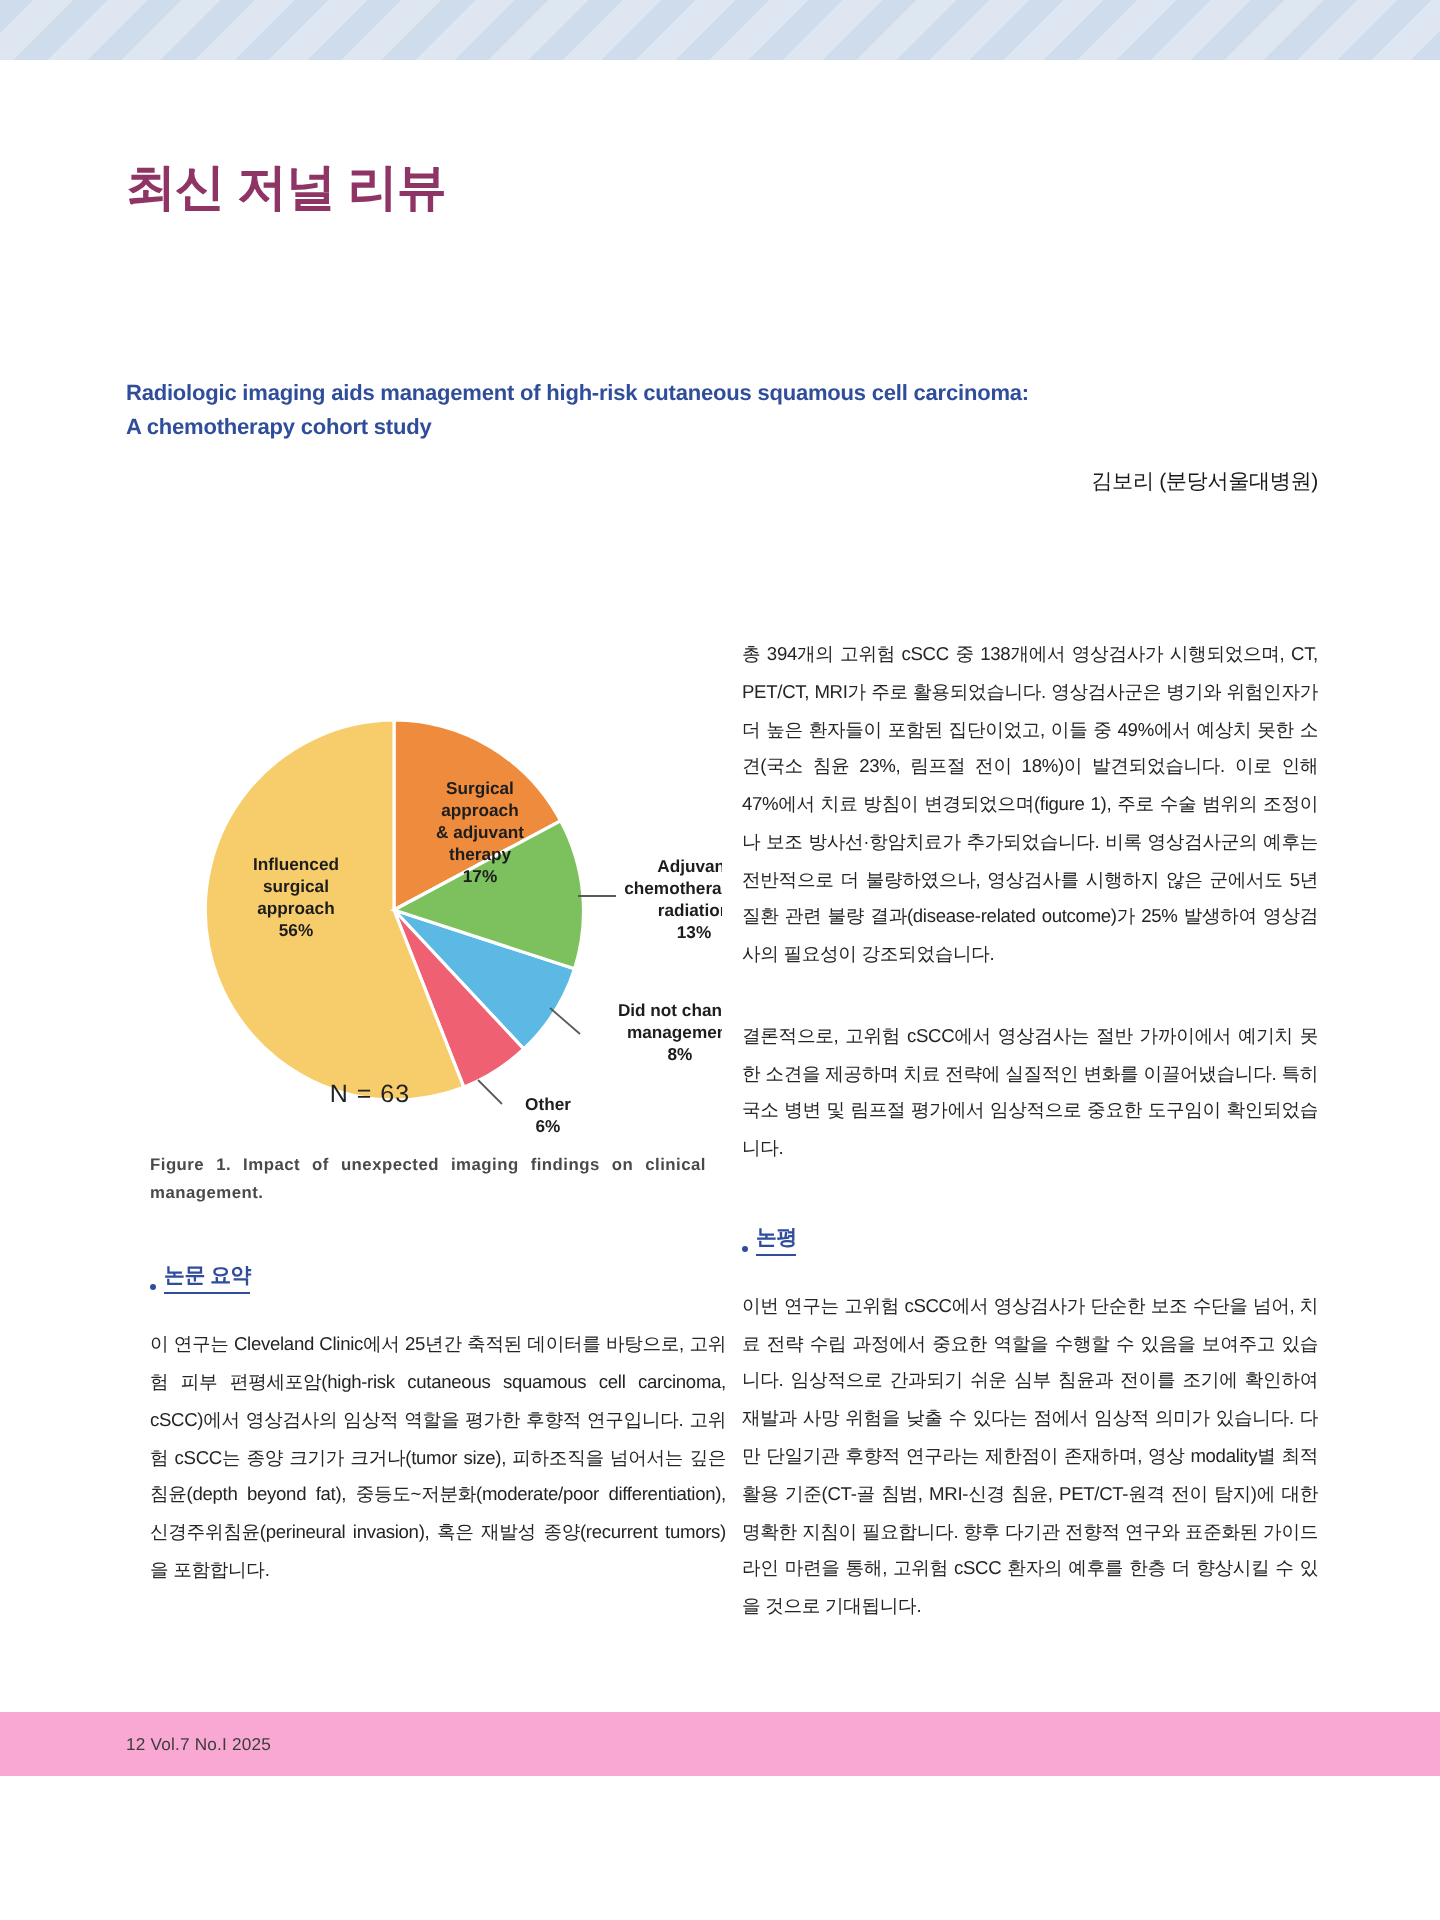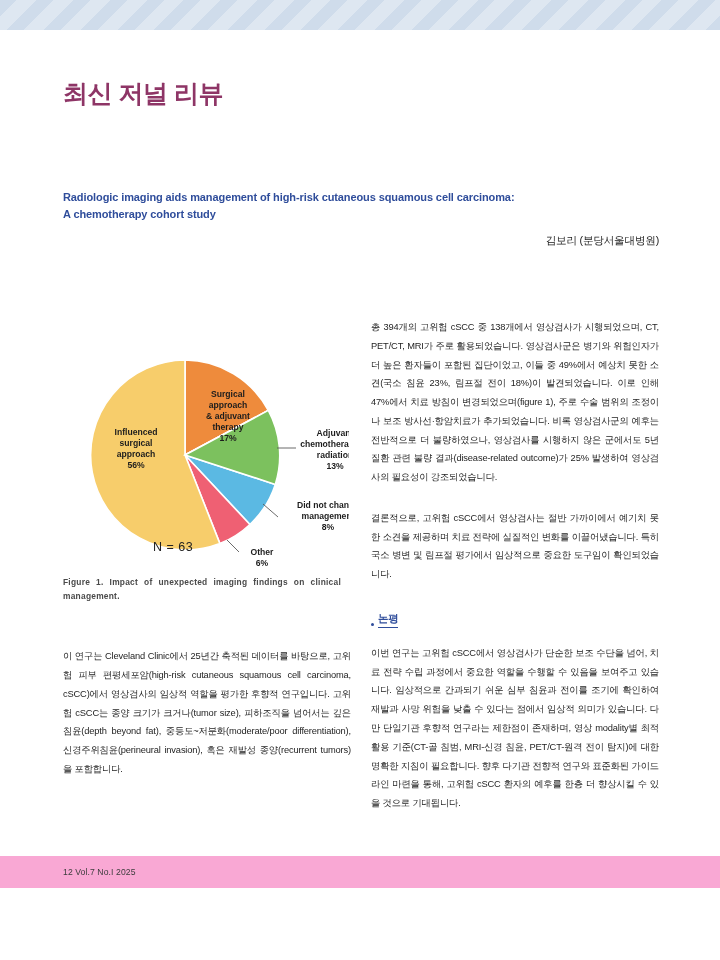--- a/index.html
+++ b/index.html
@@ -77,21 +77,21 @@
     top: 318px;
     left: 63px;
     width: 596px;
     height: 540px;
   }
   .col {
     position: absolute;
     top: 0;
     width: 288px;
   }
-  .col-left  { left: 0; }
+  .col-left  { left: 12px; }
   .col-right { left: 308px; }
 
   
   .figure-box {
     position: relative;
     width: 286px;
     height: 252px;
   }
   .pie-wrap {
     position: absolute;
@@ -257,20 +257,24 @@
           </g>
         </svg>
       </div>
       <div class="n-label">N = 63</div>
     </div>
 
     <div class="fig-caption">Figure 1. Impact of unexpected imaging findings on clinical management.</div>
 
     <div class="sp-28"></div>
 
+    <div class="section-head">
+      <span class="dot"></span>
+      <span class="txt">논문 요약</span>
+    </div>
 
     <div class="sp-16"></div>
 
     <div class="para">이 연구는 Cleveland Clinic에서 25년간 축적된 데이터를 바탕으로, 고위험 피부 편평세포암(high-risk cutaneous squamous cell carcinoma, cSCC)에서 영상검사의 임상적 역할을 평가한 후향적 연구입니다. 고위험 cSCC는 종양 크기가 크거나(tumor size), 피하조직을 넘어서는 깊은 침윤(depth beyond fat), 중등도~저분화(moderate/poor differentiation), 신경주위침윤(perineural invasion), 혹은 재발성 종양(recurrent tumors)을 포함합니다.</div>
   </div>
 
   <div class="col col-right">
 
     <div class="para">총 394개의 고위험 cSCC 중 138개에서 영상검사가 시행되었으며, CT, PET/CT, MRI가 주로 활용되었습니다. 영상검사군은 병기와 위험인자가 더 높은 환자들이 포함된 집단이었고, 이들 중 49%에서 예상치 못한 소견(국소 침윤 23%, 림프절 전이 18%)이 발견되었습니다. 이로 인해 47%에서 치료 방침이 변경되었으며(figure 1), 주로 수술 범위의 조정이나 보조 방사선·항암치료가 추가되었습니다. 비록 영상검사군의 예후는 전반적으로 더 불량하였으나, 영상검사를 시행하지 않은 군에서도 5년 질환 관련 불량 결과(disease-related outcome)가 25% 발생하여 영상검사의 필요성이 강조되었습니다.</div>
 

